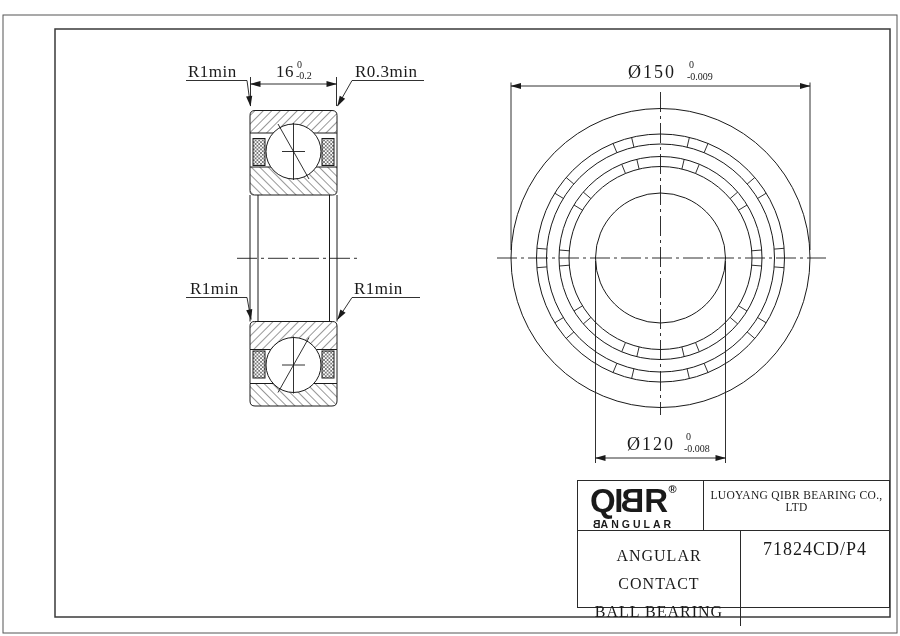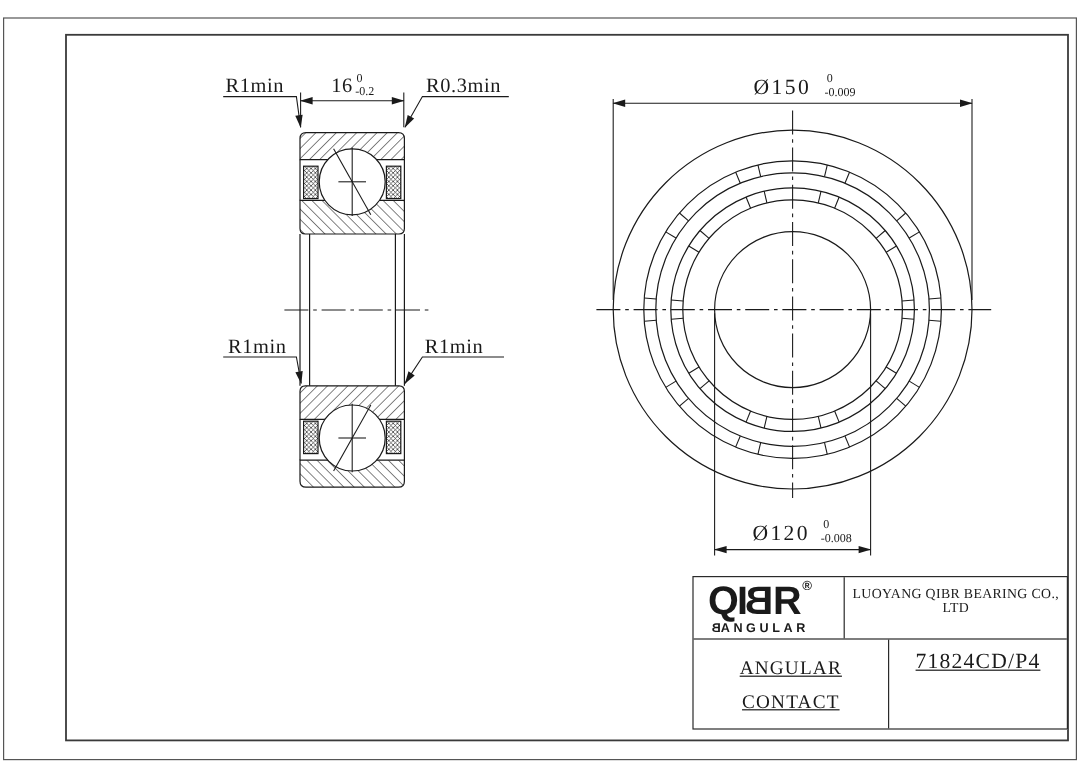--- a/index.html
+++ b/index.html
@@ -21,21 +21,21 @@
   .logo-main{font-family:"Liberation Sans",sans-serif;font-weight:bold;font-size:33px;
              letter-spacing:-1.5px;line-height:1;display:inline-block;}
   .logo-reg{font-family:"Liberation Sans",sans-serif;font-weight:bold;font-size:11px;
             vertical-align:top;position:relative;top:-1px;left:2px;}
   .logo-sub{font-family:"Liberation Sans",sans-serif;font-weight:bold;font-size:10.5px;
             letter-spacing:3px;margin-top:1px;}
   .rev{display:inline-block;transform:scaleX(-1);}
   .company-cell{flex:1;text-align:center;padding-top:8px;box-sizing:border-box;}
   .company{font-size:11.5px;letter-spacing:0.3px;}
   .website{font-size:12.5px;margin-top:3px;}
-  .tb-row2{display:flex;flex:1;text-decoration:underline;}
+  .tb-row2{display:flex;flex:1;}
   .product-cell{width:163px;border-right:1px solid #2a2a2a;box-sizing:border-box;
                 text-align:center;font-size:16px;letter-spacing:1px;padding-top:11px;line-height:28px;}
   .part-cell{flex:1;text-align:center;}
   .part-label{font-size:16px;letter-spacing:1px;margin-top:9px;}
   .part-number{font-size:18px;letter-spacing:1px;margin-top:8px;}
 </style>
 </head>
 <body>
 
 <div class="page">
@@ -190,20 +190,21 @@
       </div>
       <div class="logo-sub"><span class="rev">B</span><span>ANGULAR</span></div>
     </div>
     <div class="company-cell">
       <div class="company">LUOYANG QIBR BEARING CO., LTD</div>
     </div>
   </div>
   <div class="tb-row2">
     <div class="product-cell">
       <div>ANGULAR CONTACT</div>
+      <div>BALL BEARING</div>
     </div>
     <div class="part-cell">
       <div class="part-number">71824CD/P4</div>
     </div>
   </div>
 </div>
 
 </div>
 
 </body></html>

